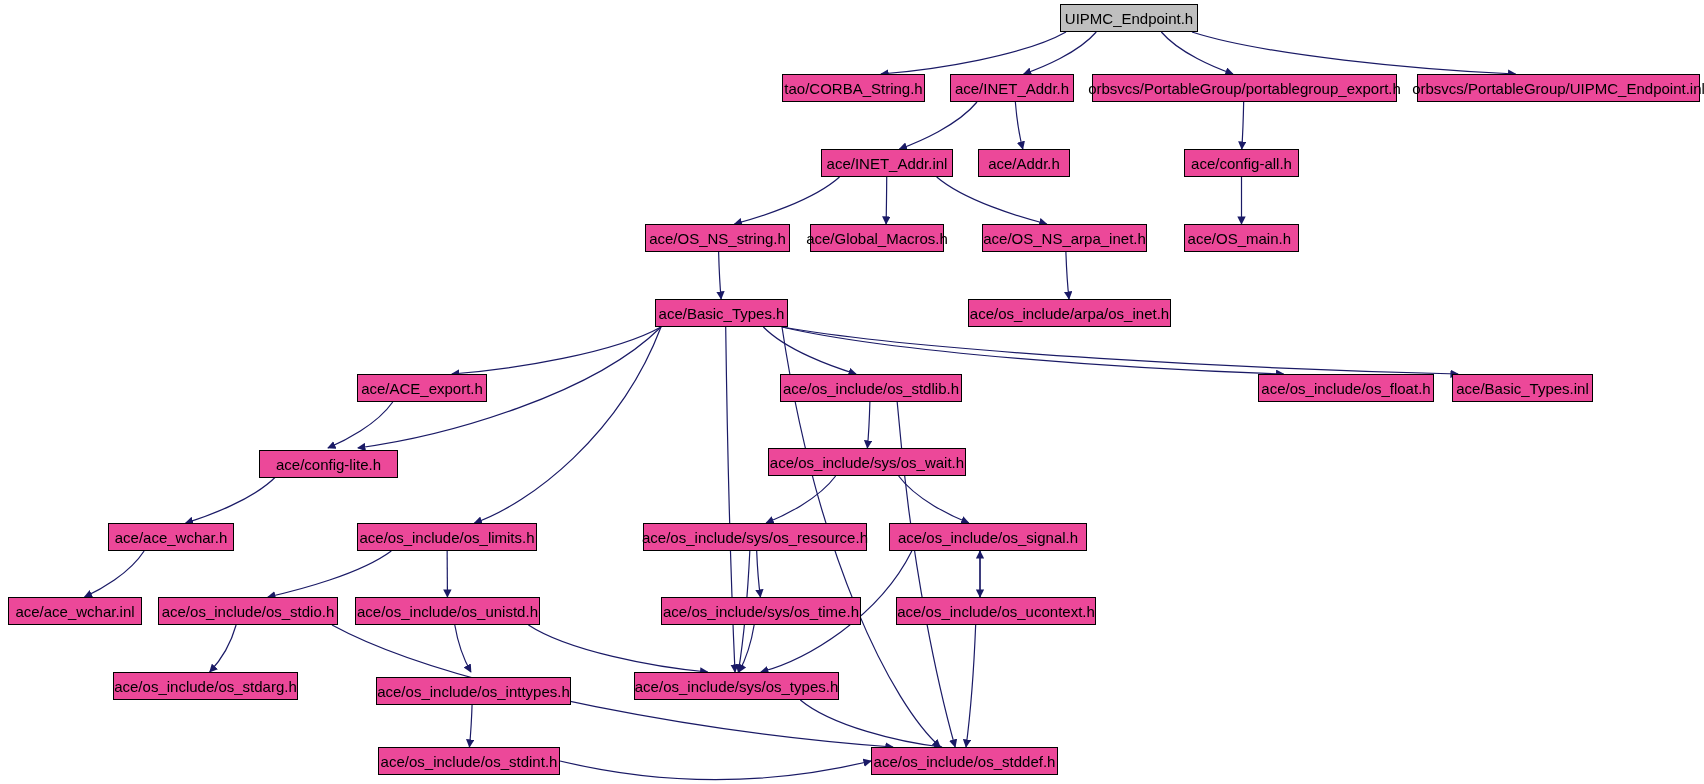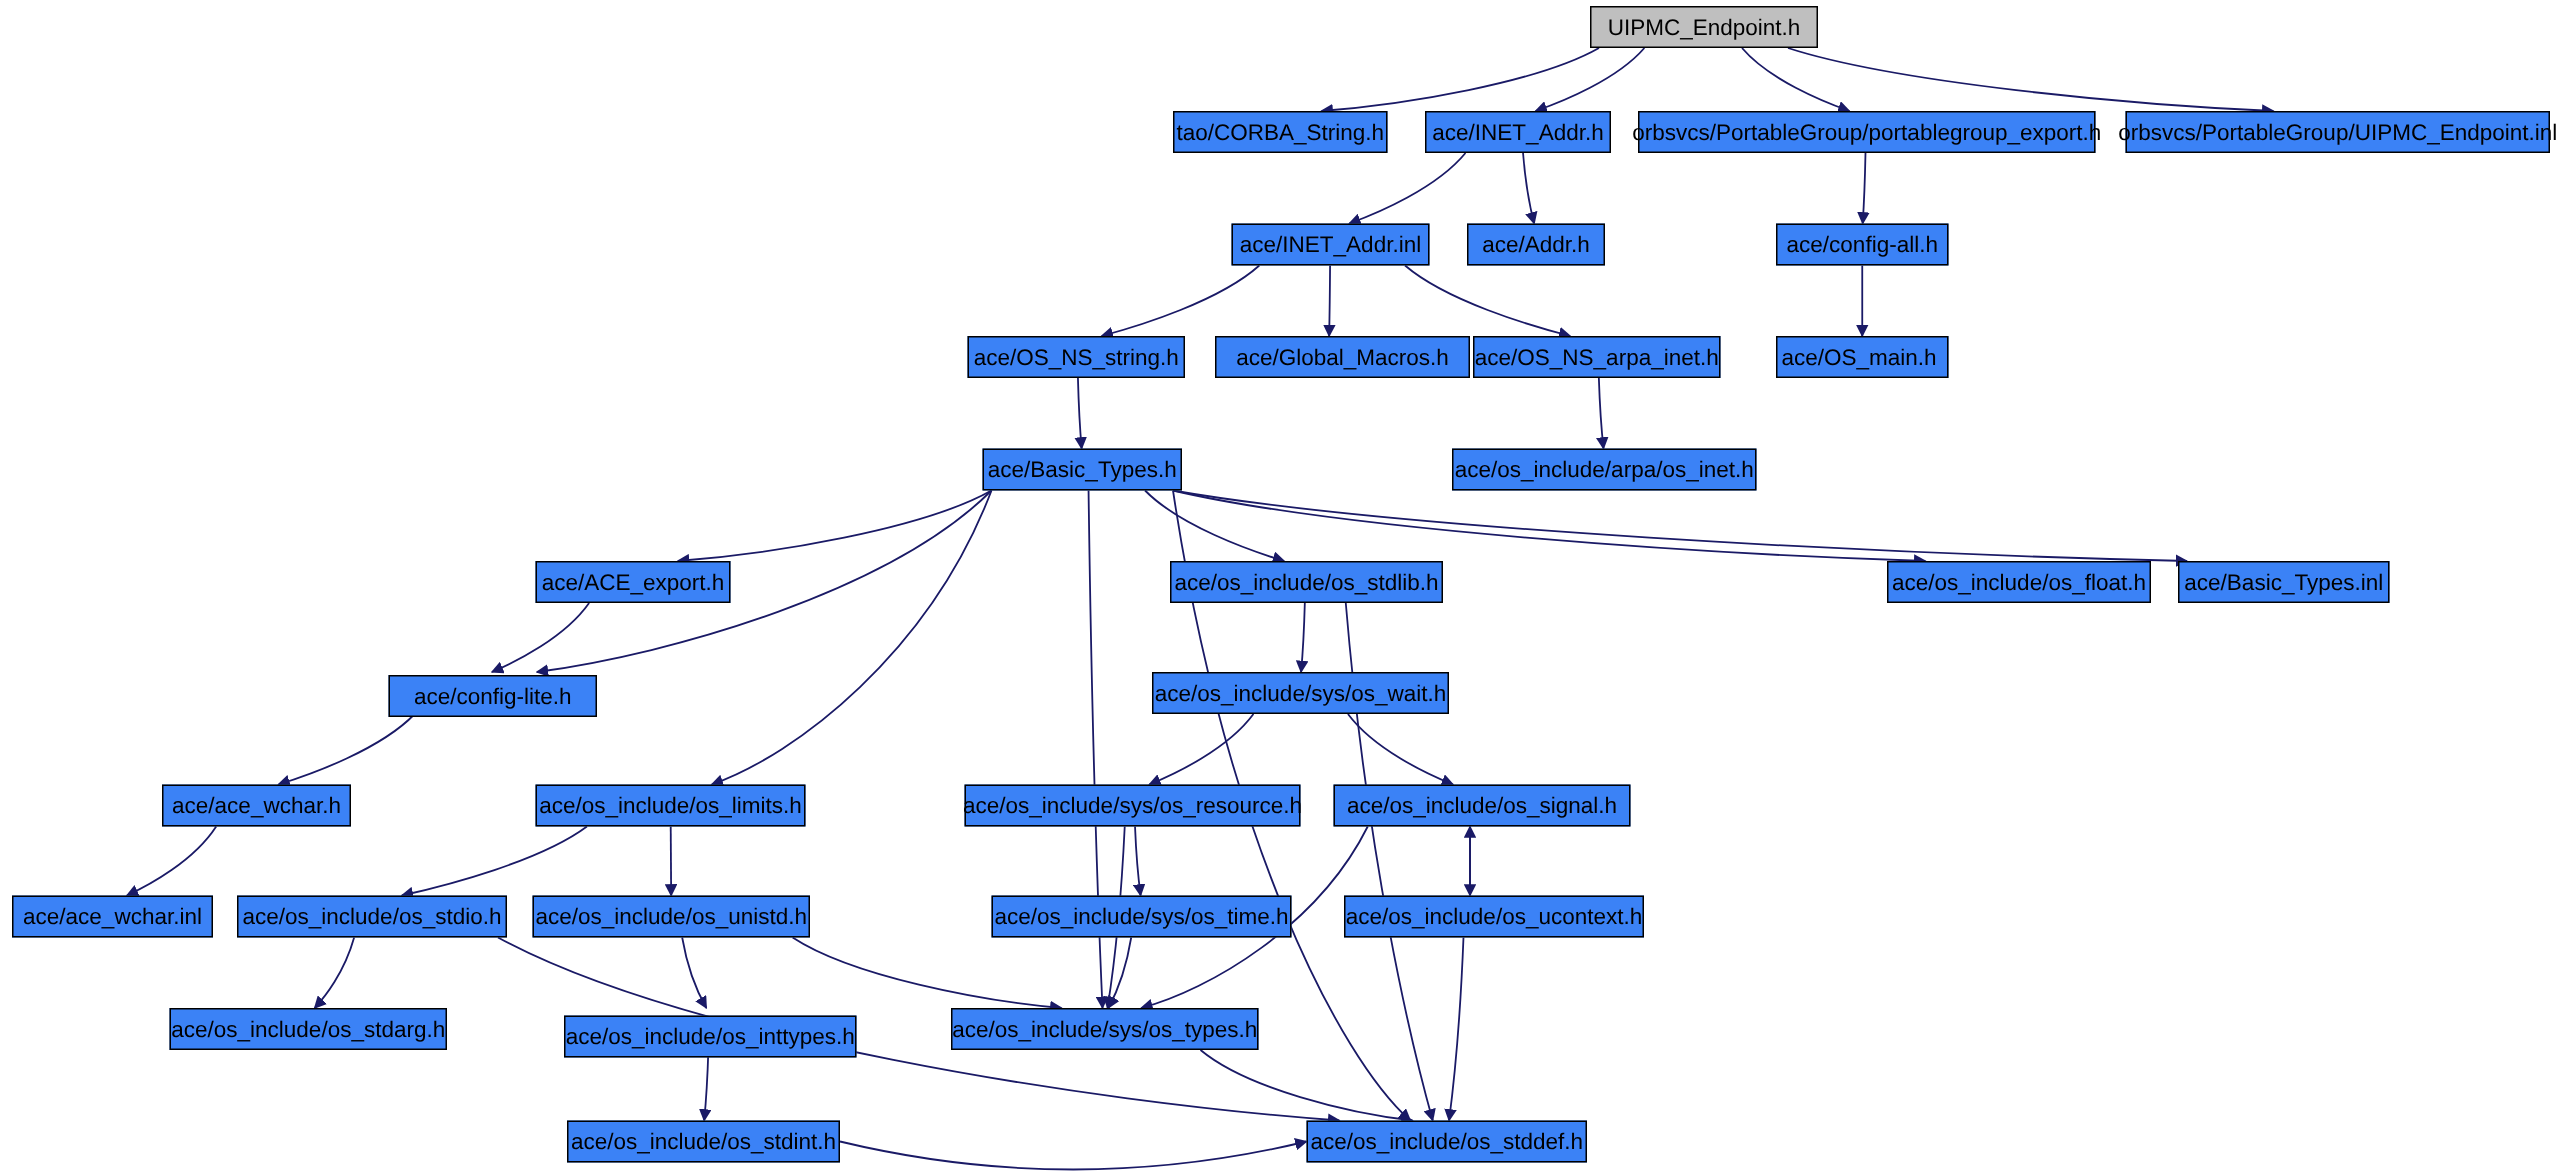--- a/index.html
+++ b/index.html
@@ -21,21 +21,21 @@
     left: 0;
     top: 0;
     width: 1704px;
     height: 784px;
     pointer-events: none;
   }
   .node {
     position: absolute;
     box-sizing: border-box;
     border: 1px solid #000000;
-    background: #3b82f6;
+    background: #ec4899;
     color: #000000;
     font-size: 15px;
     line-height: 1;
     display: flex;
     align-items: center;
     justify-content: center;
     white-space: nowrap;
     height: 28px;
     padding: 0 7px;
     letter-spacing: 0px;
@@ -98,21 +98,21 @@
       <path d="M 749.82 551 C 746.9525000000001 611.5, 741.2175 653.85, 738.35 672" fill="none" stroke="#1a1a66" stroke-width="1.2" marker-end="url(#ah)"></path>
       <path d="M 754.14 625 C 750.3425 648.5, 742.7475000000001 664.95, 738.95 672" fill="none" stroke="#1a1a66" stroke-width="1.2" marker-end="url(#ah)"></path>
       <path d="M 980 551 C 980 574, 980 590.1, 980 597" fill="none" stroke="#1a1a66" stroke-width="1.2" marker-end="url(#ah)"></path>
       <path d="M 980 597 C 980 574, 980 557.9, 980 551" fill="none" stroke="#1a1a66" stroke-width="1.2" marker-end="url(#ah)"></path>
       <path d="M 911.8199999999999 551 C 878.6066 617.55, 806.141 659.9, 760.85 672" fill="none" stroke="#1a1a66" stroke-width="1.2" marker-end="url(#ah)"></path>
       <path d="M 800.34 700 C 831.4392 725.85, 899.292 742.3, 941.7 747" fill="none" stroke="#1a1a66" stroke-width="1.2" marker-end="url(#ah)"></path>
       <path d="M 560 761 Q 715.5 798.32 871 761" fill="none" stroke="#1a1a66" stroke-width="1.2" marker-end="url(#ah)"></path>
       <path d="M 975.66 625 C 973.2574999999999 686, 968.4525 728.7, 966.05 747" fill="none" stroke="#1a1a66" stroke-width="1.2" marker-end="url(#ah)"></path>
     </svg>
   <div id="nodes">
-      <div class="node root" style="left: 1060px; top: 4px; width: 152px;">
+      <div class="node root" style="left: 1060px; top: 4px; width: 138px;">
         <span class="node-label">UIPMC_Endpoint.h</span>
       </div>
       <div class="node" style="left: 782px; top: 74px; width: 143px;">
         <span class="node-label">tao/CORBA_String.h</span>
       </div>
       <div class="node" style="left: 950px; top: 74px; width: 124px;">
         <span class="node-label">ace/INET_Addr.h</span>
       </div>
       <div class="node" style="left: 1092px; top: 74px; width: 305px;">
         <span class="node-label">orbsvcs/PortableGroup/portablegroup_export.h</span>
@@ -125,21 +125,21 @@
       </div>
       <div class="node" style="left: 978px; top: 149px; width: 92px;">
         <span class="node-label">ace/Addr.h</span>
       </div>
       <div class="node" style="left: 1184px; top: 149px; width: 115px; text-align: center;">
         <span class="node-label">ace/config-all.h</span>
       </div>
       <div class="node" style="left: 645px; top: 224px; width: 145px;">
         <span class="node-label">ace/OS_NS_string.h</span>
       </div>
-      <div class="node" style="left: 810px; top: 224px; width: 170px;">
+      <div class="node" style="left: 810px; top: 224px; width: 134px;">
         <span class="node-label">ace/Global_Macros.h</span>
       </div>
       <div class="node" style="left: 982px; top: 224px; width: 165px;">
         <span class="node-label">ace/OS_NS_arpa_inet.h</span>
       </div>
       <div class="node" style="left: 1184px; top: 224px; width: 115px; justify-content: flex-end;">
         <span class="node-label">ace/OS_main.h</span>
       </div>
       <div class="node" style="left: 655px; top: 299px; width: 133px;">
         <span class="node-label">ace/Basic_Types.h</span>

